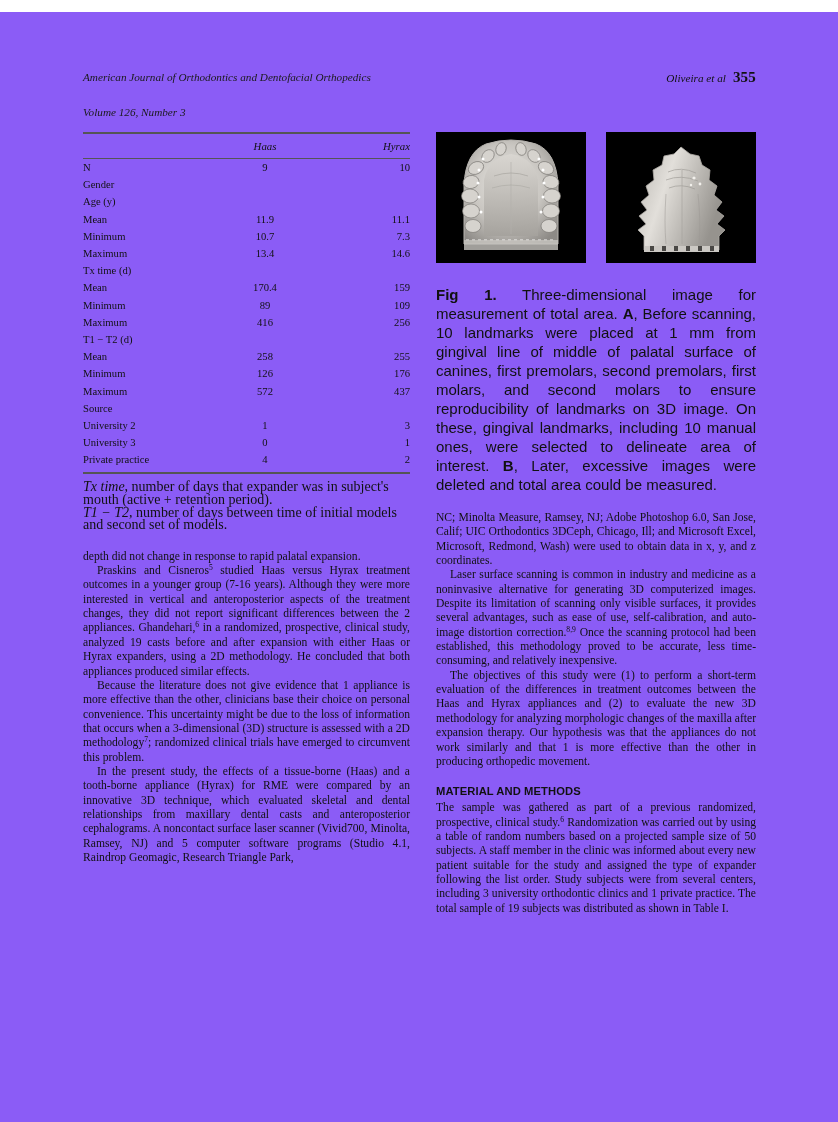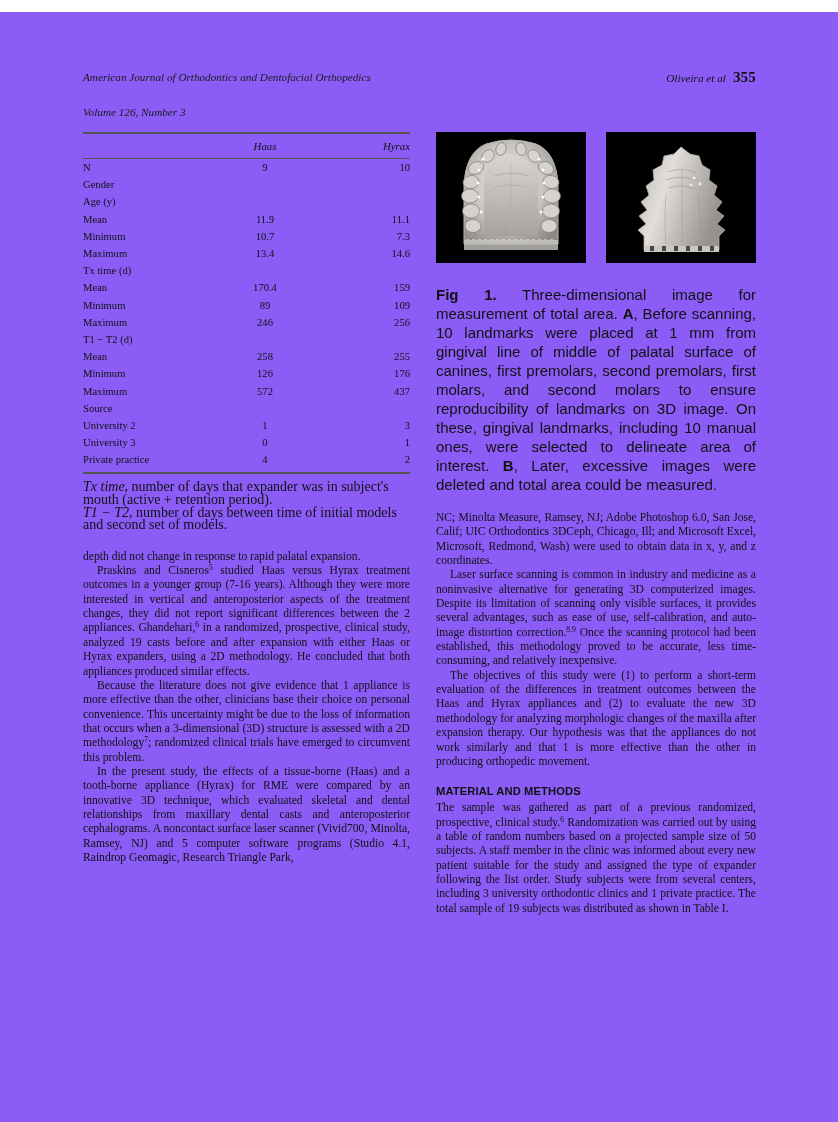--- a/index.html
+++ b/index.html
@@ -247,21 +247,21 @@
             <td class="c1">170.4</td>
             <td class="c2">159</td>
           </tr>
           <tr>
             <td class="lbl indent">Minimum</td>
             <td class="c1">89</td>
             <td class="c2">109</td>
           </tr>
           <tr>
             <td class="lbl indent">Maximum</td>
-            <td class="c1">246</td>
+            <td class="c1">416</td>
             <td class="c2">256</td>
           </tr>
           <tr>
             <td class="lbl">T1 − T2 (d)</td>
             <td class="c1"></td>
             <td class="c2"></td>
           </tr>
           <tr>
             <td class="lbl indent">Mean</td>
             <td class="c1">258</td>

